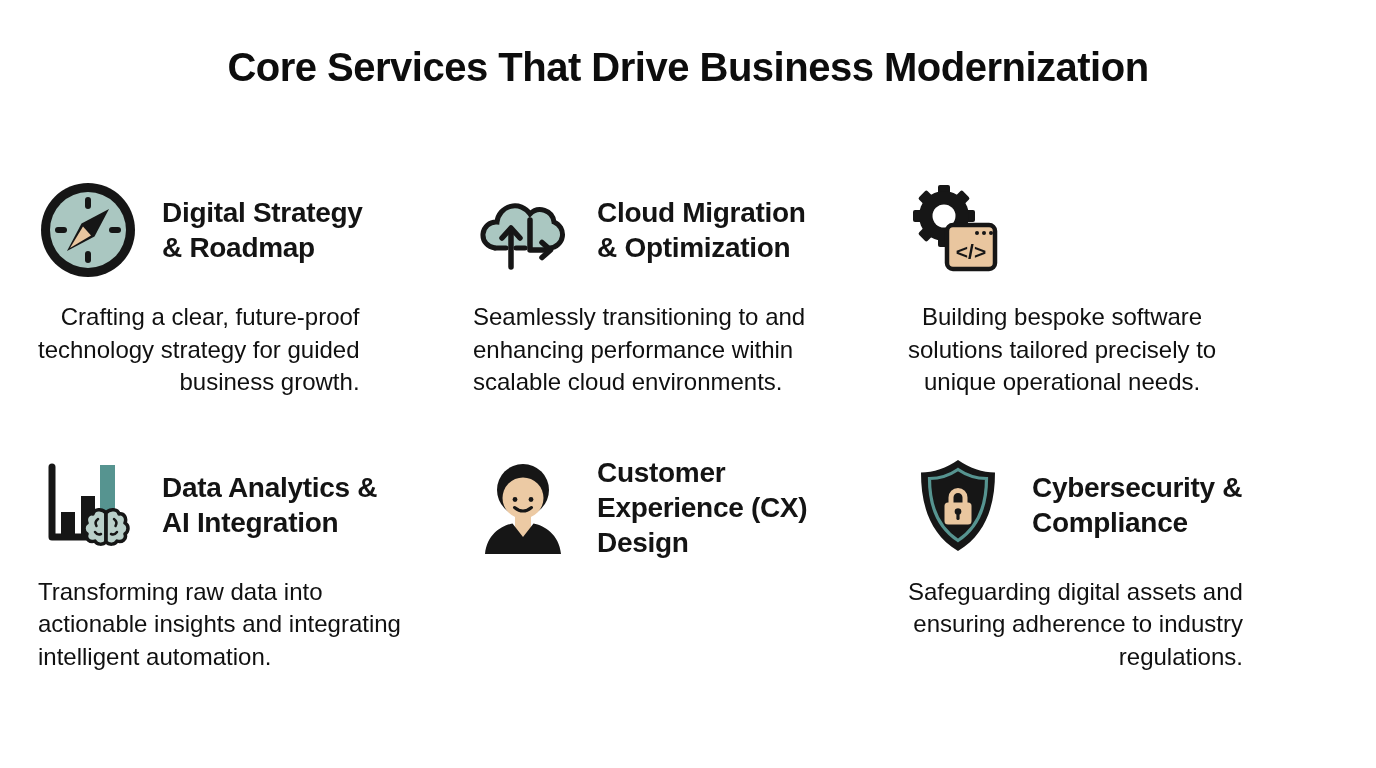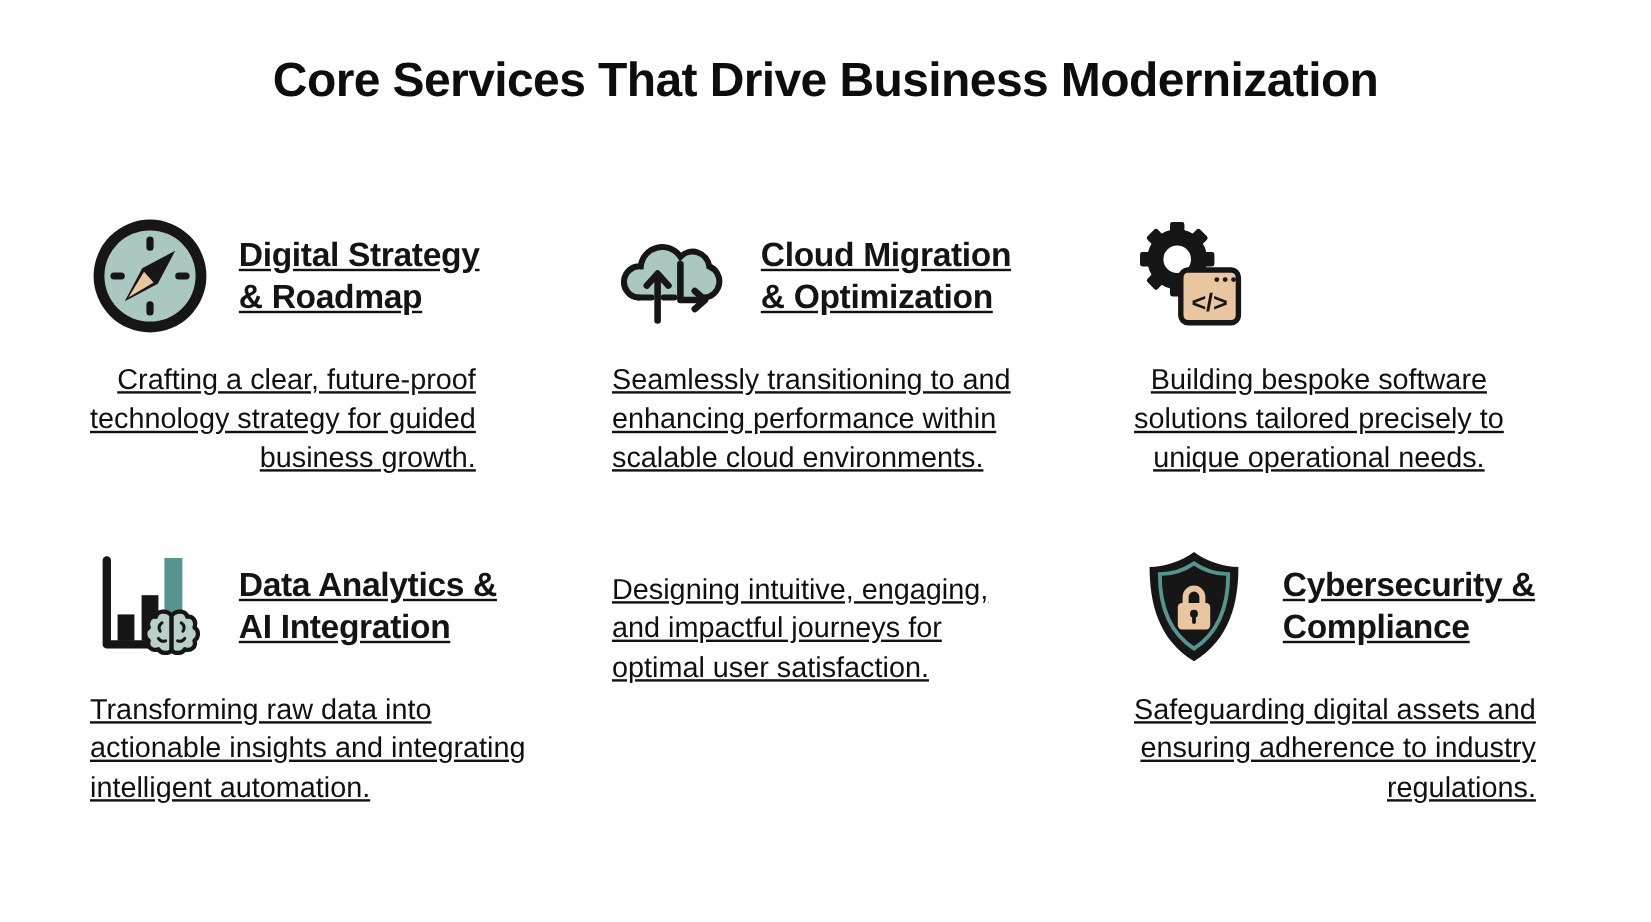--- a/index.html
+++ b/index.html
@@ -14,26 +14,25 @@
   .page-title {
     margin-top: 44px;
     text-align: center;
     font-size: 40px;
     font-weight: bold;
     letter-spacing: -0.5px;
     line-height: 1.15;
     color: #0d0d0d;
   }
   .services-grid {
-    margin: 90px 20px 0 75px;
+    margin: 90px 20px 0 38px;
     display: grid;
     grid-template-columns: 400px 400px 400px;
     column-gap: 35px;
     row-gap: 56px;
-    text-decoration: underline;
   }
   .card-head {
     display: flex;
     align-items: center;
     gap: 24px;
     min-height: 100px;
   }
   .icon { width: 100px; flex: 0 0 auto; }
   .icon svg { width: 100px; height: 100px; display: block; }
   .card-title {
@@ -165,23 +164,36 @@
       </span>
       <div class="card-title">Data Analytics &amp;
 AI Integration</div>
     </div>
     <div class="card-desc" style="text-align: left;">Transforming raw data into
 actionable insights and integrating
 intelligent automation.</div>
   </div>
 
   <div class="card">
-    <div class="card-desc" style="text-align: left;">Designing intuitive, engaging,
-and impactful journeys for
-optimal user satisfaction.</div>
+    <div class="card-head">
+      <span class="icon">
+        <svg viewBox="0 0 100 100">
+          <circle cx="50" cy="33" r="26" fill="#161616"></circle>
+          <circle cx="50" cy="41" r="20.5" fill="#eccaa4"></circle>
+          <circle cx="42" cy="42.5" r="2.4" fill="#161616"></circle>
+          <circle cx="58" cy="42.5" r="2.4" fill="#161616"></circle>
+          <path d="M41.5,50.5 q8.5,7 17,0" fill="none" stroke="#161616" stroke-width="3" stroke-linecap="round"></path>
+          <rect x="42" y="57" width="16" height="24" fill="#eccaa4"></rect>
+          <path d="M12,97 C14,77 29,68.5 39.5,66.5 L50,80 L60.5,66.5 C71,68.5 86,77 88,97 Z" fill="#161616"></path>
+        </svg>
+      </span>
+      <div class="card-title">Customer
+Experience (CX)
+Design</div>
+    </div>
   </div>
 
   <div class="card">
     <div class="card-head">
       <span class="icon">
         <svg viewBox="0 0 100 100">
           <path d="M50,5 C39,13 25,17.5 13,17.5 C13,47 20,78 50,96 C80,78 87,47 87,17.5 C75,17.5 61,13 50,5 Z" fill="#161616"></path>
           <path d="M50,14.5 C42,20 31,23.5 21.5,23.5 C21.5,46 27,70.5 50,85.5 C73,70.5 78.5,46 78.5,23.5 C69,23.5 58,20 50,14.5 Z" fill="none" stroke="#569490" stroke-width="3.2"></path>
           <path d="M43,48 v-5.5 a7,7 0 0 1 14,0 v5.5" fill="none" stroke="#e9c69f" stroke-width="5"></path>
           <rect x="36.5" y="47.5" width="27" height="22" rx="3.5" fill="#e9c69f"></rect>

